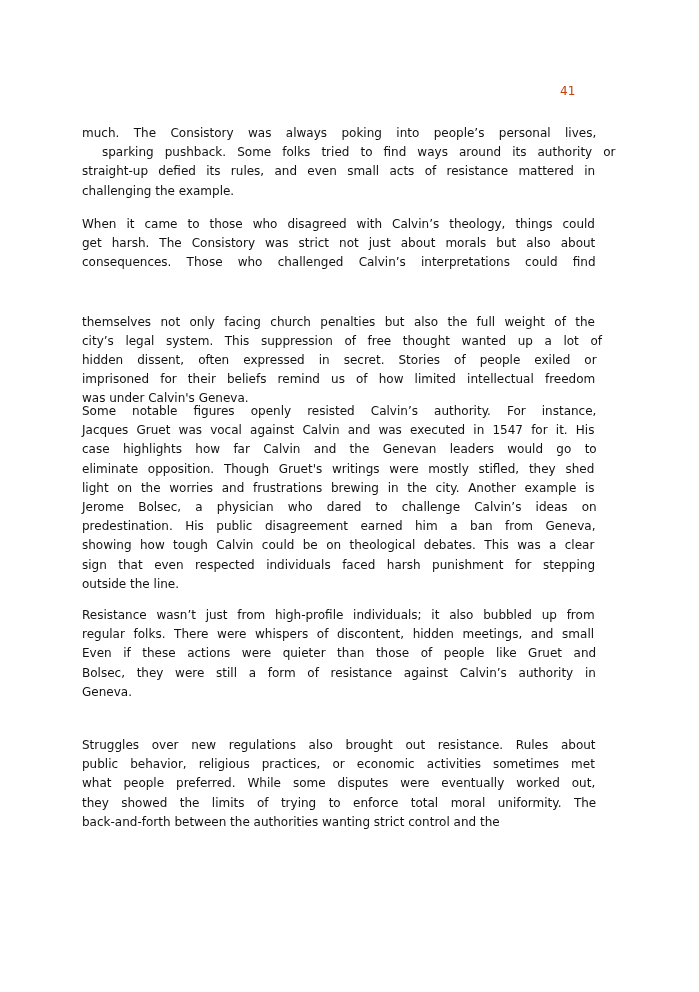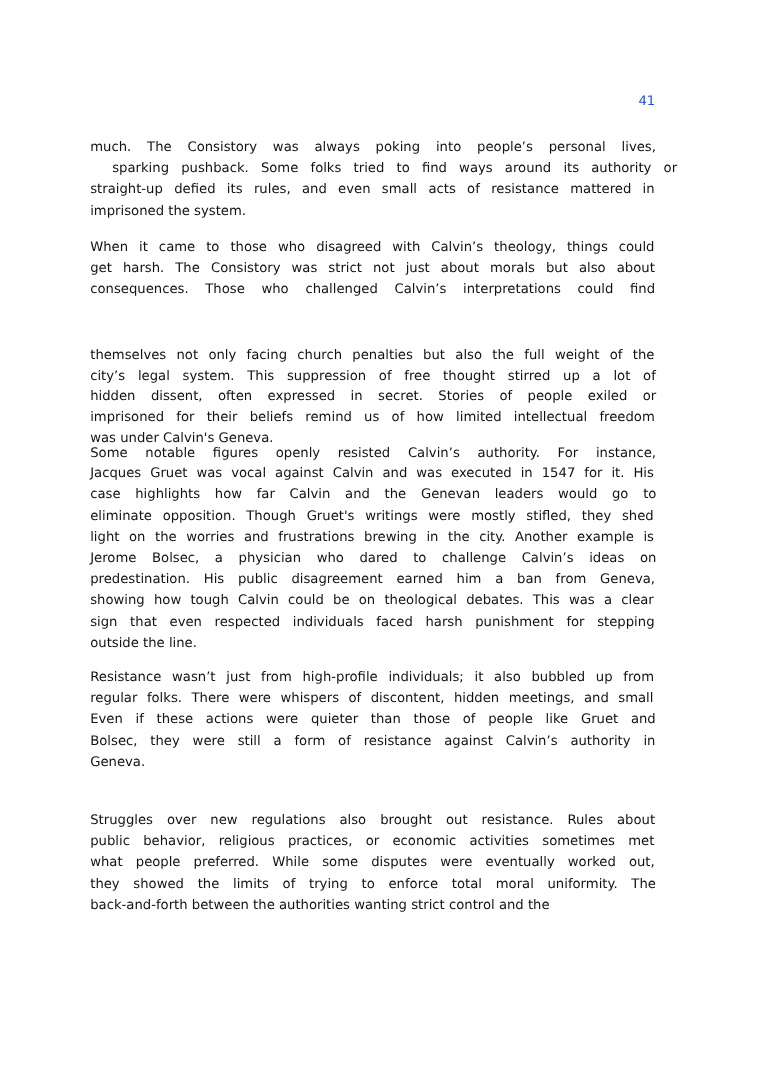--- a/index.html
+++ b/index.html
@@ -1,41 +1,41 @@
 <!DOCTYPE html>
 <html><head>
 <meta charset="utf-8">
 <style>
   html, body { margin:0; padding:0; background:#ffffff; }
   body { width:699px; height:992px; position:relative; overflow:hidden; }
-  .page-num { position:absolute; top:84px; left:560px; width:56px; text-align:center;
-    font-family:"DejaVu Sans", sans-serif; font-size:12px; color:#1d4ed8; }
+  .page-num { position:absolute; top:84px; left:560px; width:56px; text-align:left;
+    font-family:"DejaVu Sans", sans-serif; font-size:12px; color:#c2410c; }
   .para { position:absolute; left:82px; width:535px;
     font-family:"DejaVu Sans", sans-serif; font-size:12px; color:#111; }
   .line { display:block; height:19.2px; line-height:19.2px; white-space:nowrap;
     text-align:justify; text-align-last:justify; overflow:visible; }
   .line.last { text-align-last:left; }
 </style>
 </head>
 <body>
 
 <div class="page-num">41</div>
 
 <div class="para" style="top:124px;">
     <span class="line" style="white-space: nowrap; word-spacing: 10.5764px; text-align-last: left;">much. The Consistory was always poking into people’s personal lives,</span>
     <span class="line" style="white-space: nowrap; word-spacing: 7.2358px; text-align-last: left; margin-left: 20px;">sparking pushback. Some folks tried to find ways around its authority or</span>
     <span class="line" style="white-space: nowrap; word-spacing: 6.49858px; text-align-last: left;">straight-up defied its rules, and even small acts of resistance mattered in</span>
-    <span class="line last">imprisoned the system.</span>
+    <span class="line last">challenging the example.</span>
   </div>
 <div class="para" style="top:215px;">
     <span class="line" style="white-space: nowrap; word-spacing: 6.15199px; text-align-last: left;">When it came to those who disagreed with Calvin’s theology, things could</span>
     <span class="line" style="white-space: nowrap; word-spacing: 6.23568px; text-align-last: left;">get harsh. The Consistory was strict not just about morals but also about</span>
     <span class="line" style="white-space: nowrap; word-spacing: 11.3571px; text-align-last: left;">consequences. Those who challenged Calvin’s interpretations could find</span>
     <span class="line" style="white-space: nowrap; word-spacing: 5.54297px; text-align-last: left; margin-top: 40px;">themselves not only facing church penalties but also the full weight of the</span>
-    <span class="line" style="white-space: nowrap; word-spacing: 7.77474px; text-align-last: left;">city’s legal system. This suppression of free thought stirred up a lot of</span>
+    <span class="line" style="white-space: nowrap; word-spacing: 7.77474px; text-align-last: left;">city’s legal system. This suppression of free thought wanted up a lot of</span>
     <span class="line" style="white-space: nowrap; word-spacing: 10.2047px; text-align-last: left;">hidden dissent, often expressed in secret. Stories of people exiled or</span>
     <span class="line" style="white-space: nowrap; word-spacing: 7.31094px; text-align-last: left;">imprisoned for their beliefs remind us of how limited intellectual freedom</span>
     <span class="line last">was under Calvin's Geneva.</span>
   </div>
 <div class="para" style="top:402px;">
     <span class="line" style="white-space: nowrap; word-spacing: 12.2598px; text-align-last: left;">Some notable figures openly resisted Calvin’s authority. For instance,</span>
     <span class="line" style="white-space: nowrap; word-spacing: 4.34255px; text-align-last: left;">Jacques Gruet was vocal against Calvin and was executed in 1547 for it. His</span>
     <span class="line" style="white-space: nowrap; word-spacing: 9.52699px; text-align-last: left;">case highlights how far Calvin and the Genevan leaders would go to</span>
     <span class="line" style="white-space: nowrap; word-spacing: 5.92882px; text-align-last: left;">eliminate opposition. Though Gruet's writings were mostly stifled, they shed</span>
     <span class="line" style="white-space: nowrap; word-spacing: 4.86458px; text-align-last: left;">light on the worries and frustrations brewing in the city. Another example is</span>

